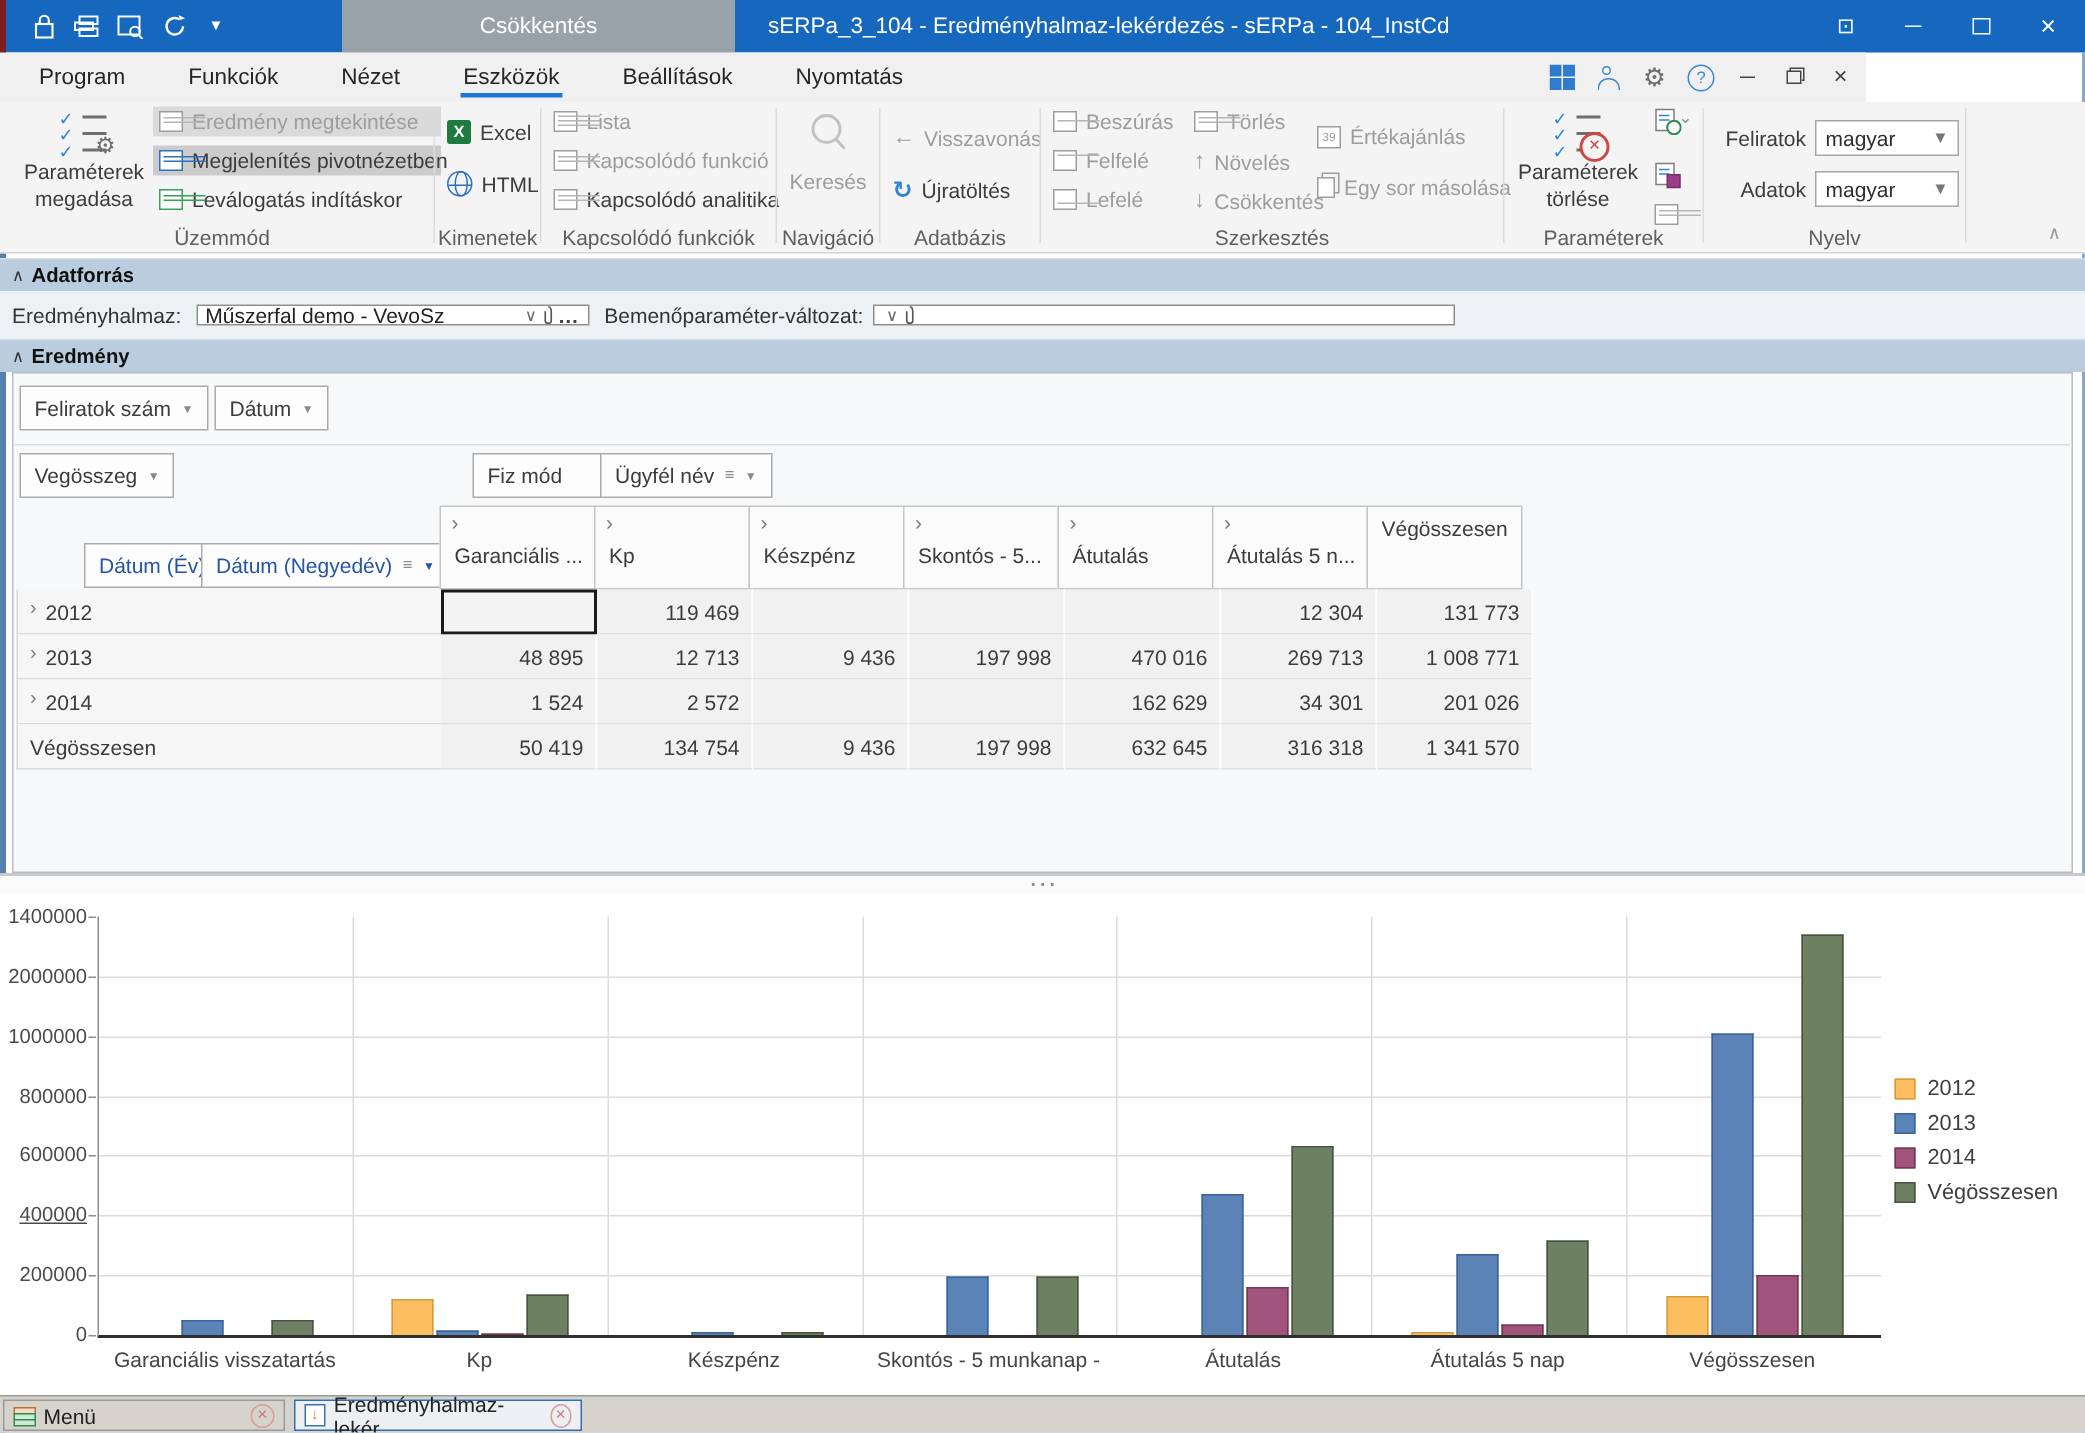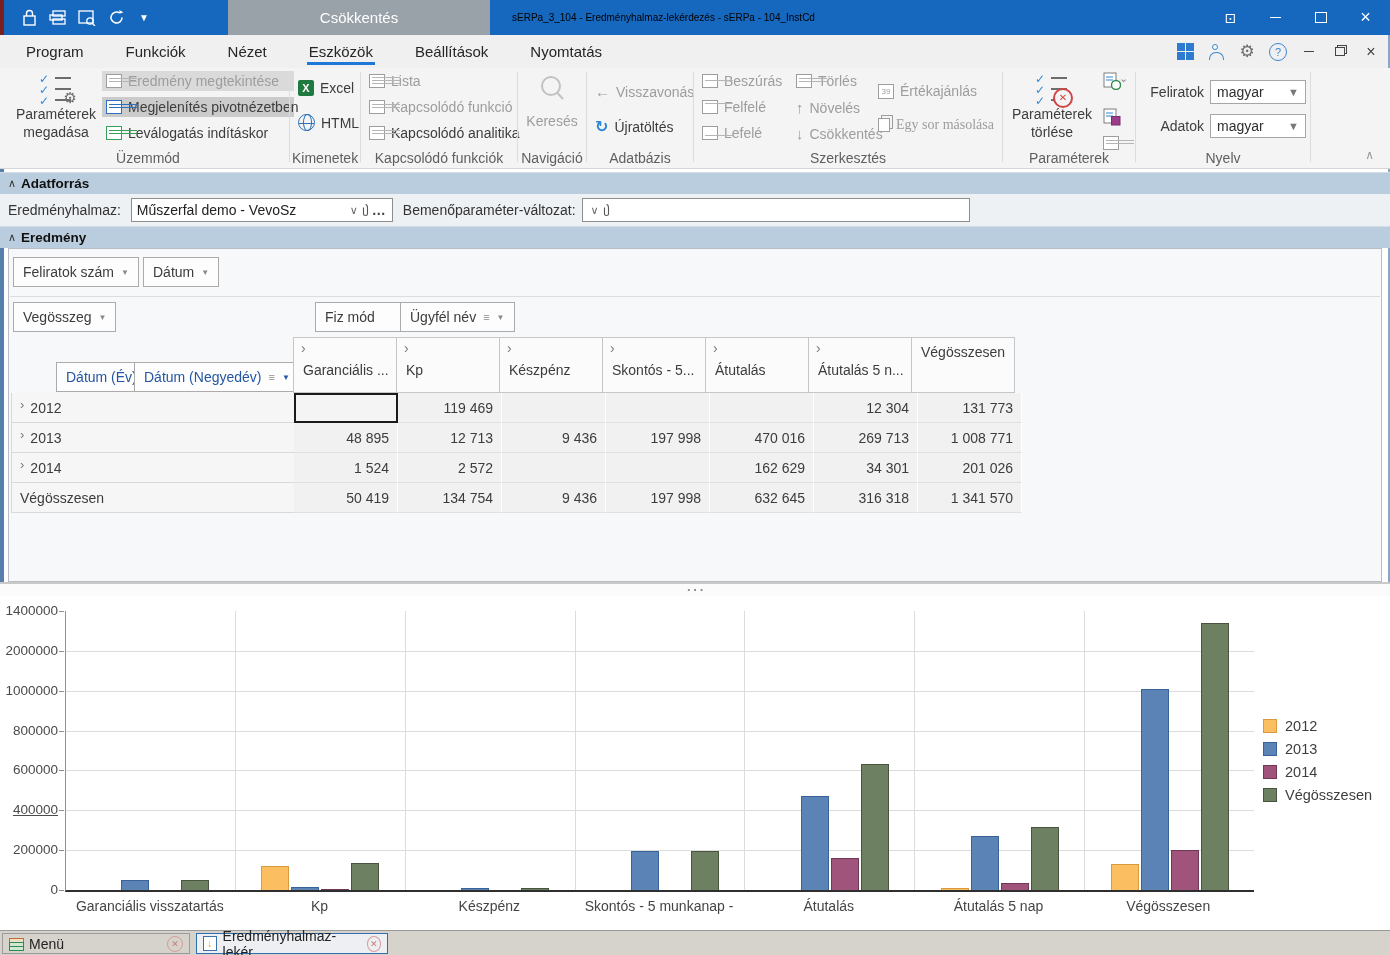--- a/index.html
+++ b/index.html
@@ -13,29 +13,29 @@
   .frame-bottom{left:0;right:0;bottom:0;height:1px;background:#5580ad;}
   .red-sliver{left:0;top:0;width:4px;height:55px;background:#7c1f1f;}
 
   
   .titlebar{left:0;top:0;width:1390px;height:35px;background:#1568be;color:#fff;}
   .tb-icons{position:absolute;left:22px;top:0;height:35px;display:flex;align-items:center;gap:12px;}
   .tb-icons svg{display:block;}
   .tb-caret{color:#fff;font-size:10px;margin-left:2px;}
   .tb-tab{position:absolute;left:228px;top:0;width:262px;height:35px;background:#99a1a9;color:#fff;
           display:flex;align-items:center;justify-content:center;font-size:15px;}
-  .tb-title{position:absolute;left:512px;top:0;height:35px;display:flex;align-items:center;font-size:10px;color:#000000;}
+  .tb-title{position:absolute;left:512px;top:0;height:35px;display:flex;align-items:center;font-size:15px;color:#ffffff;}
   .tb-ctrls{position:absolute;right:2px;top:0;height:35px;display:flex;}
   .tb-btn{width:45px;height:35px;display:flex;align-items:center;justify-content:center;color:#fff;font-size:16px;}
   .glyph-min{display:block;width:11px;height:1px;background:#fff;}
   .glyph-max{display:block;width:10px;height:9px;border:1px solid #fff;}
   .glyph-focus{font-size:14px;}
 
   
-  .menubar{left:0;top:35px;width:1388px;height:33px;background:#f0f0f0;border-bottom:1px solid #e2e2e2;}
+  .menubar{left:0;top:35px;width:1244px;height:33px;background:#f0f0f0;border-bottom:1px solid #e2e2e2;}
   .menu-items{position:absolute;left:24px;top:0;height:33px;display:flex;gap:38px;align-items:center;font-size:15px;color:#262626;}
   .menu-item{padding:5px 2px;cursor:default;}
   .menu-item.active{border-bottom:3px solid #1e78d7;padding-bottom:2px;}
   .mb-right{position:absolute;right:8px;top:0;height:33px;display:flex;align-items:center;gap:13px;}
   .mb-ico{display:flex;align-items:center;justify-content:center;width:18px;height:18px;}
   .gear-glyph{color:#6d6d6d;font-size:17px;}
   .help-glyph{width:16px;height:16px;border:1px solid #3a87cf;border-radius:50%;color:#3a87cf;font-size:11px;display:flex;align-items:center;justify-content:center;}
   .glyph-min2{display:block;width:10px;height:1px;background:#444;}
   .glyph-restore{display:block;width:8px;height:7px;border:1px solid #444;box-shadow:2px -2px 0 -1px #f0f0f0,2px -2px 0 0 #444;}
   .glyph-close2{color:#444;font-size:16px;}
@@ -73,21 +73,21 @@
   .badge-red{width:16px;height:16px;border:2px solid #cf4646;border-radius:50%;color:#cf4646;font-size:10px;display:flex;align-items:center;justify-content:center;background:#f4f4f4;}
   .combo{display:flex;align-items:center;justify-content:space-between;background:#fff;border:1px solid #a6a6a6;font-size:14px;color:#2f2f2f;padding:0 6px;height:24px;box-sizing:border-box;}
   .combo .dd{color:#777;font-size:11px;}
   .collapse-chev{position:absolute;right:16px;bottom:6px;color:#9a9a9a;font-size:12px;}
 
   
   .sect-head{left:0;width:1390px;height:22px;background:#b9cdde;display:flex;align-items:center;font-size:13.5px;font-weight:bold;color:#101010;padding-left:8px;box-sizing:border-box;border-top:1px solid #d3dde8;}
   .sect-head .carup{font-weight:normal;font-size:11px;margin-right:5px;color:#333;}
   .ds-row{left:0;top:194px;width:1390px;height:32px;background:#eef1f4;display:flex;align-items:center;font-size:14px;color:#333;}
   .ds-label{margin-left:8px;}
-  .ds-combo{display:flex;align-items:center;background:#fff;border:1px solid #8d8d8d;height:24px;box-sizing:border-box;font-size:14px;color:#222;padding:0 5px;}
+  .ds-combo{display:flex;align-items:center;background:#fff;border:1px solid #8d8d8d;height:14px;box-sizing:border-box;font-size:14px;color:#222;padding:0 5px;}
   .ds-combo .grow{flex:1;}
   .ds-combo .dd{color:#666;font-size:11px;margin:0 3px;}
   .clip svg{display:block;}
   .dots{color:#444;font-weight:bold;letter-spacing:1px;margin-left:2px;}
 
   
   .pivot-panel{left:8px;top:248px;width:1374px;height:334px;background:#f7f8fa;border:1px solid #b7bec6;box-sizing:border-box;}
   .fieldbtn{position:absolute;display:flex;align-items:center;gap:7px;background:#fdfdfd;border:1px solid #ababab;height:30px;box-sizing:border-box;padding:0 9px;font-size:14px;color:#3c3c3c;}
   .fieldbtn .funnel{color:#8a8a8a;font-size:8px;}
   .fieldbtn .sort{color:#8a8a8a;font-size:11px;}
@@ -371,21 +371,21 @@
         <span>Növelés</span>
       </div>
       <div class="ri dis" style="left:96px;top:55px;">
         <span class="mini arrow-glyph">↓</span>
         <span>Csökkentés</span>
       </div>
       <div class="ri dis" style="left:178px;top:13px;">
         <span class="mini cal-ico">39</span>
         <span>Értékajánlás</span>
       </div>
-      <div class="ri dis" style="left:178px;top:47px;font-family:Liberation Serif, serif;">
+      <div class="ri dis" style="left:178px;top:47px;">
         <span class="mini copy-ico"></span>
         <span>Egy sor másolása</span>
       </div>
       <div class="rcaption">Szerkesztés</div>
     </div>
     <div class="rsep" style="left:1002px;"></div>
 
     <div class="rgroup" style="left:1005px;width:128px;">
       <div class="bigbtn" style="left:4px;top:4px;width:86px;">
         <span class="chk-ico">

